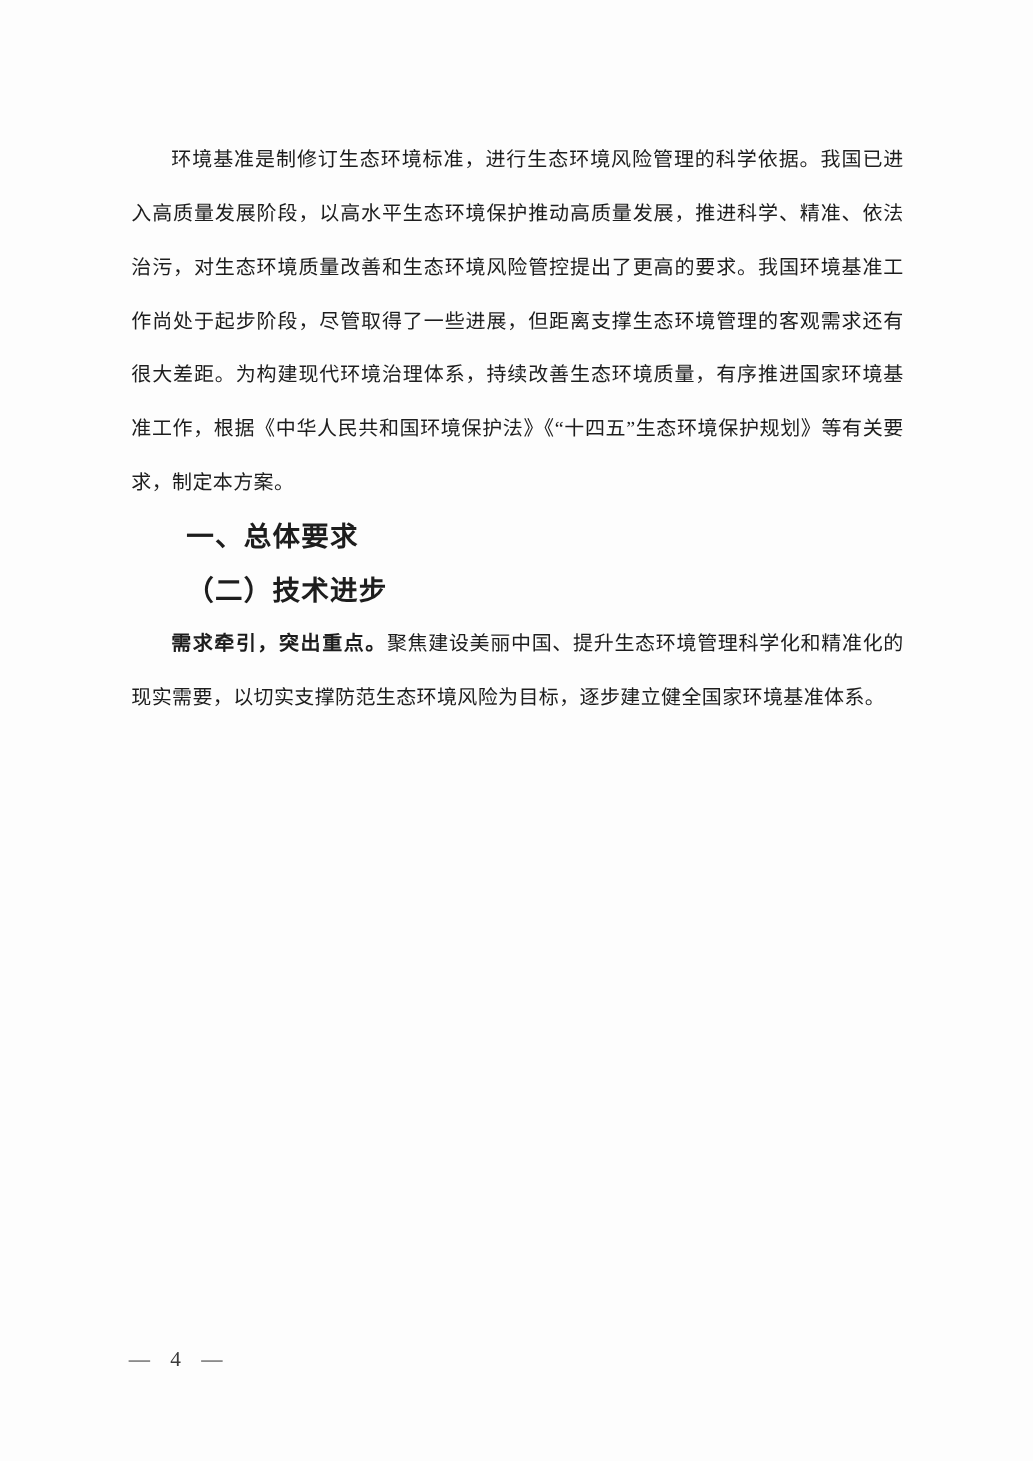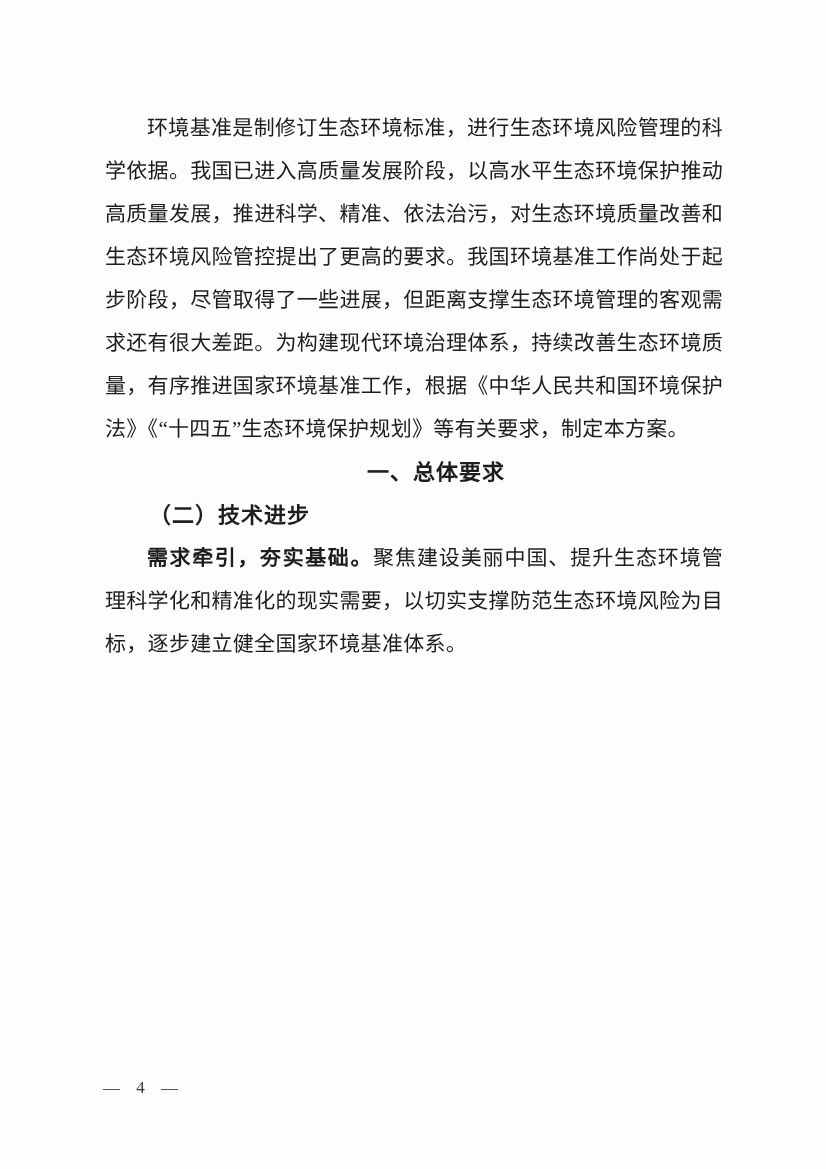--- a/index.html
+++ b/index.html
@@ -18,36 +18,35 @@
     font-family: "Liberation Serif", "DejaVu Serif", serif;
   }
   .content {
     position: absolute;
     top: 107px;
     left: 105px;
     width: 618px;
   }
   .body-text {
     margin: 0;
-    font-size: 21px;
+    font-size: 16px;
     line-height: 43px;
     text-align: justify;
     text-justify: inter-ideograph;
     text-indent: 2em;
     letter-spacing: 0.3px;
   }
   .h1 {
     margin: 0;
     font-size: 22px;
     line-height: 43px;
     font-weight: bold;
     font-family: "Liberation Sans", "DejaVu Sans", sans-serif;
     text-indent: 2em;
     letter-spacing: 1px;
-    text-align: center;
   }
   .h2 {
     margin: 0;
     font-size: 22px;
     line-height: 43px;
     font-weight: bold;
     text-indent: 2em;
     letter-spacing: 1px;
   }
   .lead {
@@ -71,19 +70,19 @@
   <div class="content">
 
     <p class="body-text">环境基准是制修订生态环境标准，进行生态环境风险管理的科学依据。我国已进入高质量发展阶段，以高水平生态环境保护推动高质量发展，推进科学、精准、依法治污，对生态环境质量改善和生态环境风险管控提出了更高的要求。我国环境基准工作尚处于起步阶段，尽管取得了一些进展，但距离支撑生态环境管理的客观需求还有很大差距。为构建现代环境治理体系，持续改善生态环境质量，有序推进国家环境基准工作，根据《中华人民共和国环境保护法》《“十四五”生态环境保护规划》等有关要求，制定本方案。</p>
 
     <h1 class="h1">一、总体要求</h1>
 
 
 
     <h2 class="h2">（二）技术进步</h2>
 
-    <p class="body-text"><strong class="lead">需求牵引，夯实基础。</strong><span>聚焦建设美丽中国、提升生态环境管理科学化和精准化的现实需要，以切实支撑防范生态环境风险为目标，逐步建立健全国家环境基准体系。</span></p>
+    <p class="body-text"><strong class="lead">需求牵引，突出重点。</strong><span>聚焦建设美丽中国、提升生态环境管理科学化和精准化的现实需要，以切实支撑防范生态环境风险为目标，逐步建立健全国家环境基准体系。</span></p>
 
 
   </div>
 
   <div class="footer">— 4 —</div>
 </div>
 
 </body></html>

